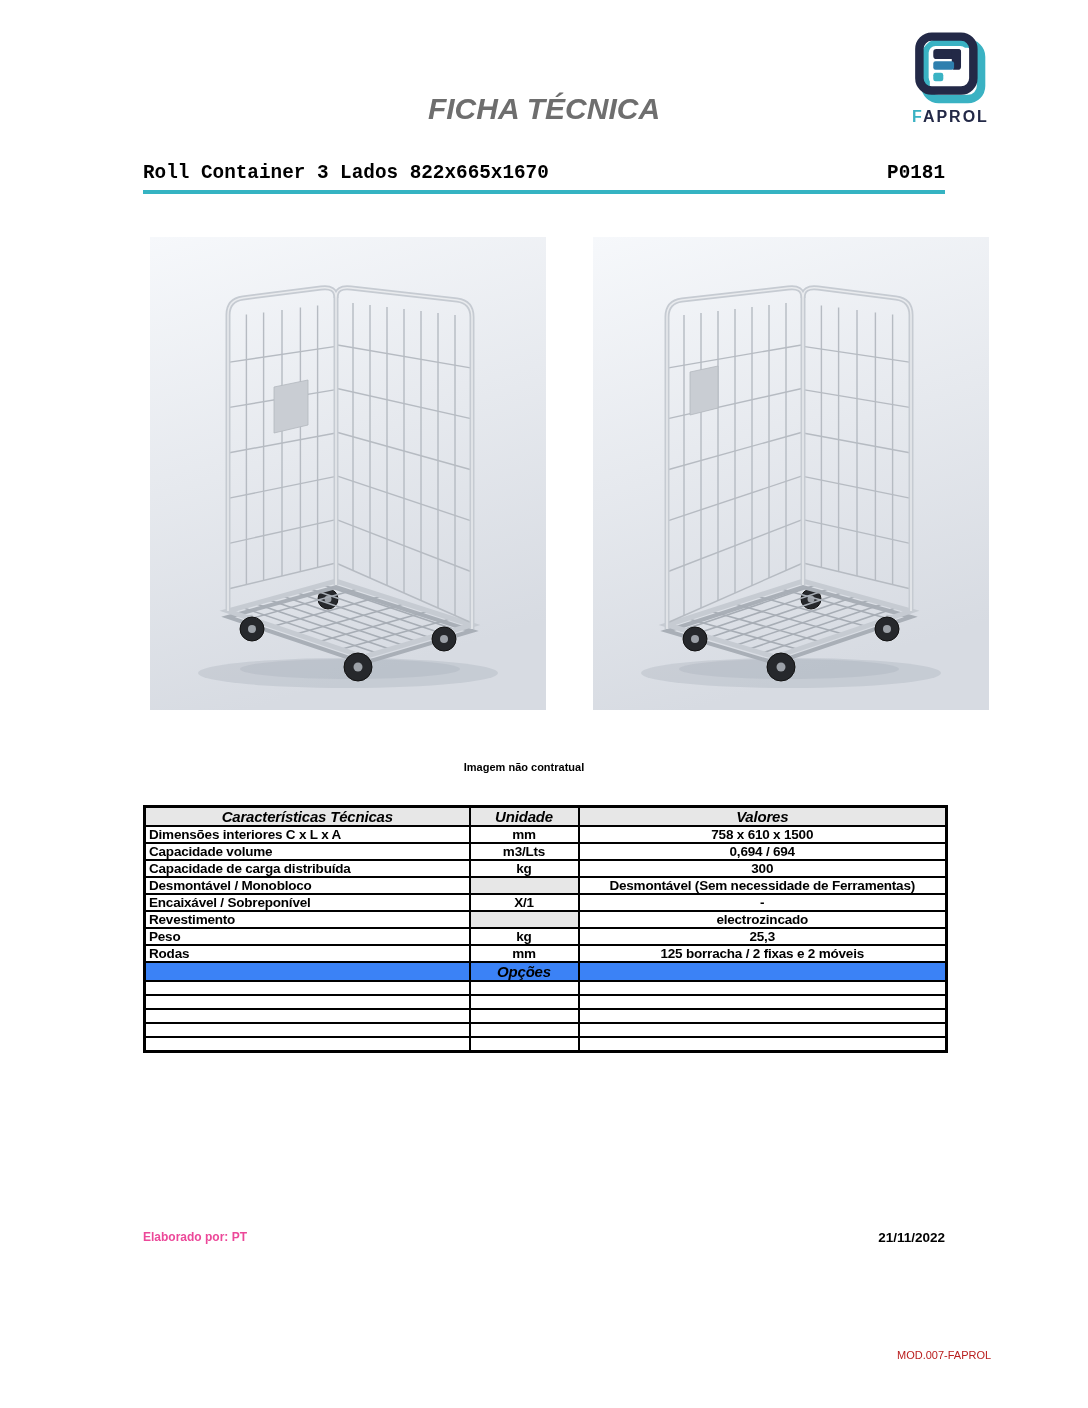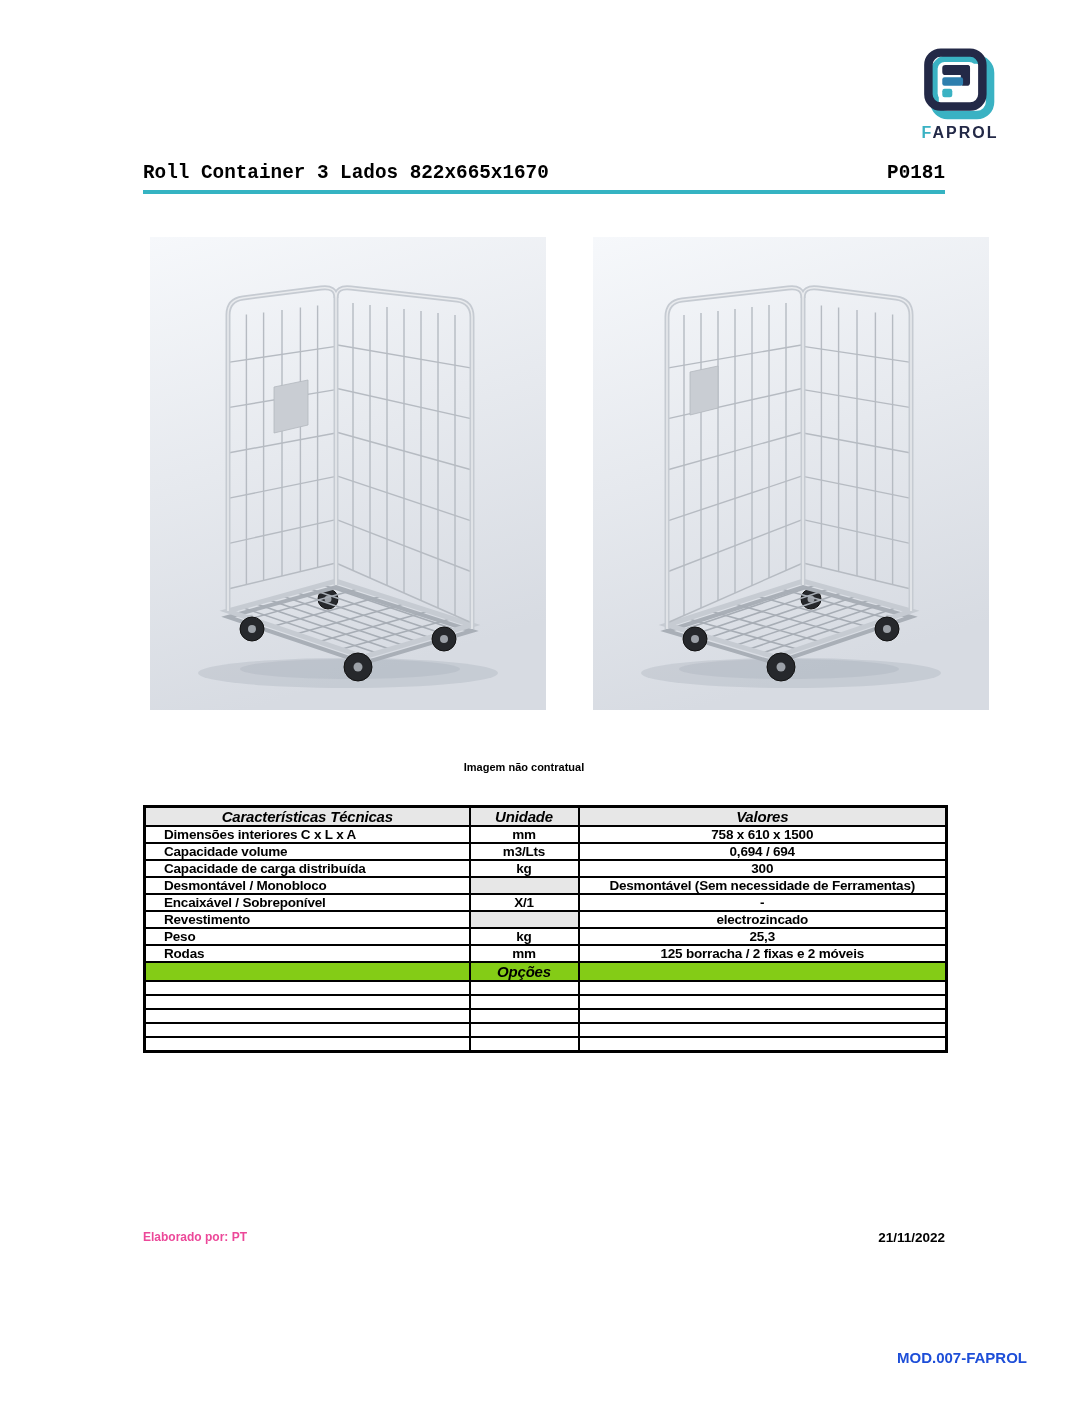--- a/index.html
+++ b/index.html
@@ -5,21 +5,21 @@
   * { margin:0; padding:0; box-sizing:border-box; }
   body { background:#ffffff; font-family:"Liberation Sans", sans-serif; }
   .page { position:relative; width:1088px; height:1408px; background:#ffffff; overflow:hidden; }
 
   .doc-title {
     position:absolute; top:92px; left:0; width:1088px; text-align:center;
     font-size:30px; font-weight:bold; font-style:italic; color:#6e6e6e;
     letter-spacing:0px;
   }
 
-  .logo { position:absolute; top:48px; left:912px; width:96px; text-align:center; }
+  .logo { position:absolute; top:32px; left:912px; width:96px; text-align:left; }
   .logo-text { margin-top:-2px; font-size:16px; font-weight:bold; letter-spacing:2px; }
   .logo-f { color:#3ab2c3; }
   .logo-rest { color:#232947; }
 
   .product-bar { position:absolute; top:161px; left:143px; width:802px; height:26px;font-family:Liberation Mono, monospace; }
   .product-name {
     position:absolute; left:0; top:0; font-size:21px; font-weight:bold; color:#000;
     transform:scaleX(0.92); transform-origin:left center; white-space:nowrap;
   }
   .product-code {
@@ -40,42 +40,43 @@
   table.spec {
     position:absolute; top:805px; left:143px; width:802px;
     border-collapse:collapse; table-layout:fixed;
     border:3px solid #000;
     font-size:13.5px; letter-spacing:-0.2px;
   }
   table.spec col.c1 { width:325px; }
   table.spec col.c2 { width:109px; }
   table.spec col.c3 { width:368px; }
   table.spec td {
-    border:2px solid #000; height:14px; padding:0 18px;
+    border:2px solid #000; height:14px; padding:0 3px;
     font-weight:bold; color:#000; overflow:hidden; white-space:nowrap;
   }
   td.lbl { text-align:left; }
   td.unit, td.val { text-align:center; padding:0; }
   td.shaded { background:#e7e7e7; }
   td.muted { color:#8f8f8f; font-weight:normal; }
   tr.head td {
     background:#e7e7e7; font-style:italic; font-size:15px; text-align:center;
   }
-  tr.options td { background:#84cc16; }
+  tr.options td { background:#3b82f6; }
   tr.options td.unit { font-style:italic; font-size:15px; }
 
   .footer-left  { position:absolute; top:1230px; left:143px;  font-size:12px; font-weight:bold; color:#ec4899; }
   .footer-date  { position:absolute; top:1230px; left:143px; width:802px; text-align:right; font-size:13.5px; font-weight:bold; color:#000; }
-  .footer-code  { position:absolute; top:1349px; left:897px;  font-size:15px; font-weight:bold; color:#1d4ed8; }
+  .footer-code  { position:absolute; top:1349px; left:897px;  font-size:11px; font-weight:normal; color:#b91c1c; }
 </style>
 </head>
 <body>
 
 <div class="page">
 
+  <div class="doc-title">FICHA TÉCNICA</div>
 
   <div class="logo">
     <svg width="78" height="74" viewBox="0 0 100 96">
       <rect x="17" y="15" width="72" height="72" rx="17" fill="none" stroke="#3ab2c3" stroke-width="11"></rect>
       <rect x="9" y="6" width="70" height="70" rx="16" fill="none" stroke="#232947" stroke-width="11"></rect>
       <rect x="21" y="18" width="50" height="50" rx="9" fill="#ffffff"></rect>
       <rect x="27" y="22" width="36" height="13" rx="4" fill="#232947"></rect>
       <rect x="51" y="22" width="12" height="27" rx="4" fill="#232947"></rect>
       <rect x="27" y="38" width="27" height="11" rx="3" fill="#2e7fae"></rect>
       <rect x="27" y="53" width="13" height="11" rx="3" fill="#3ab2c3"></rect>

